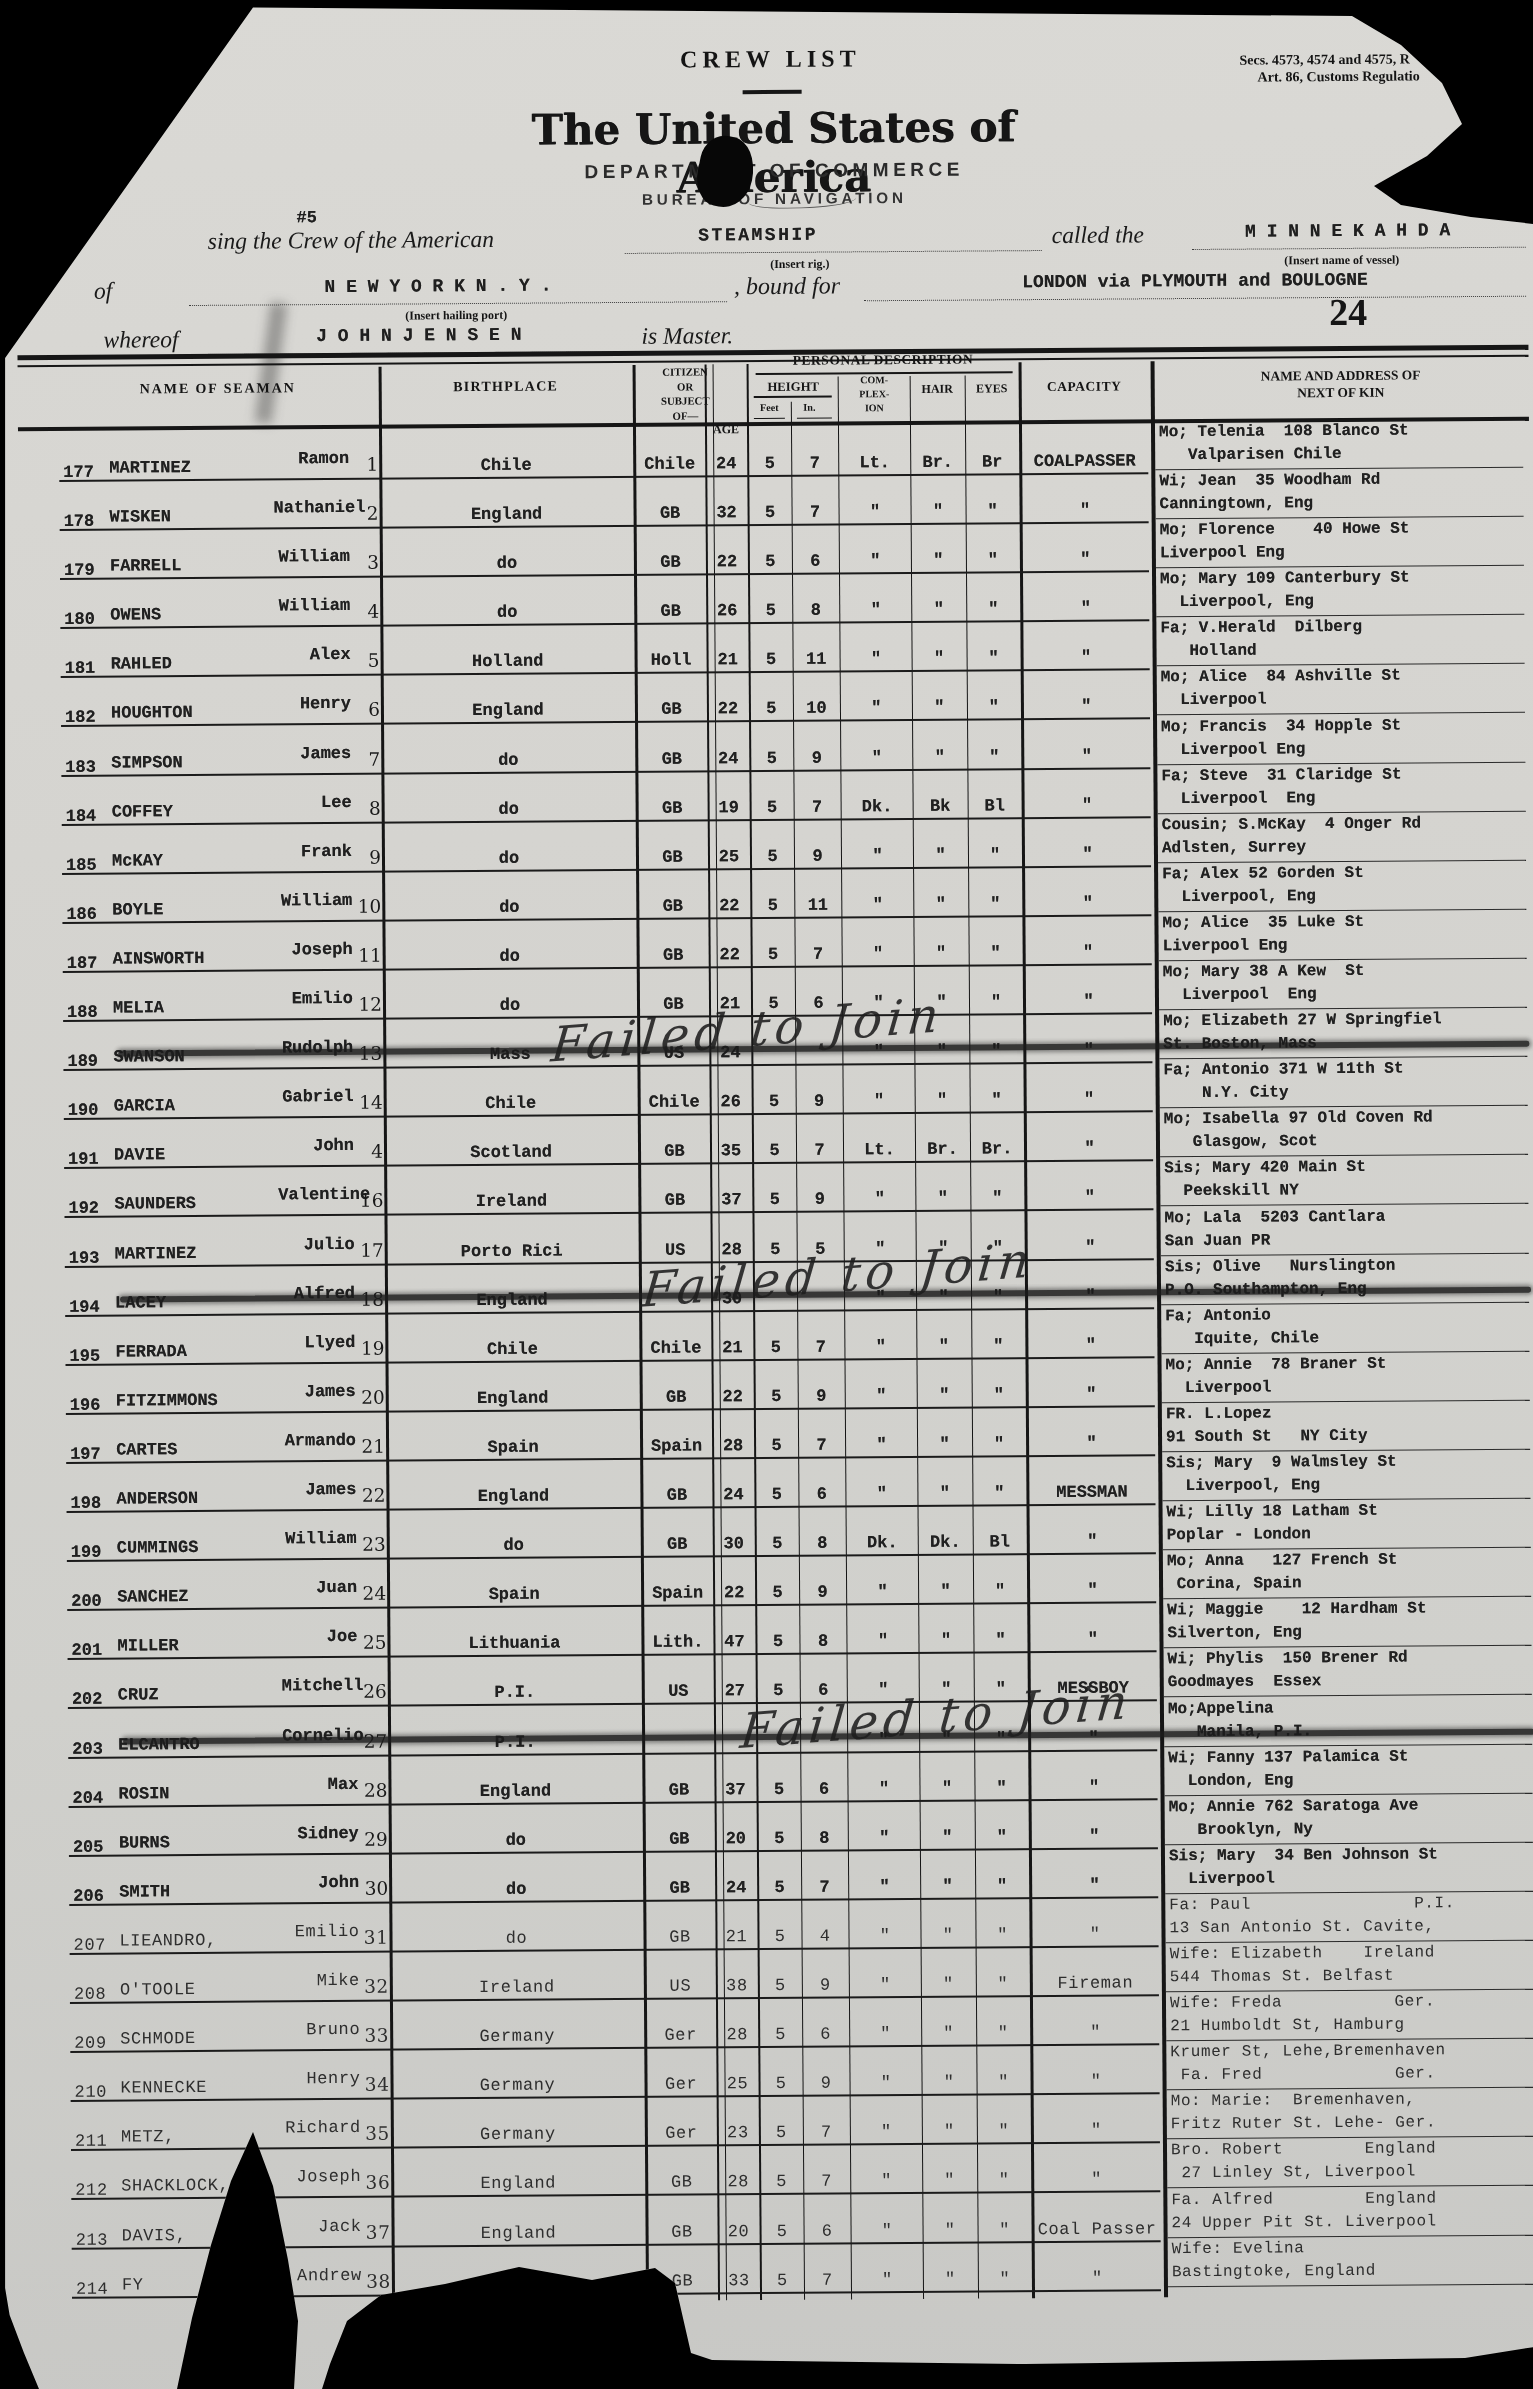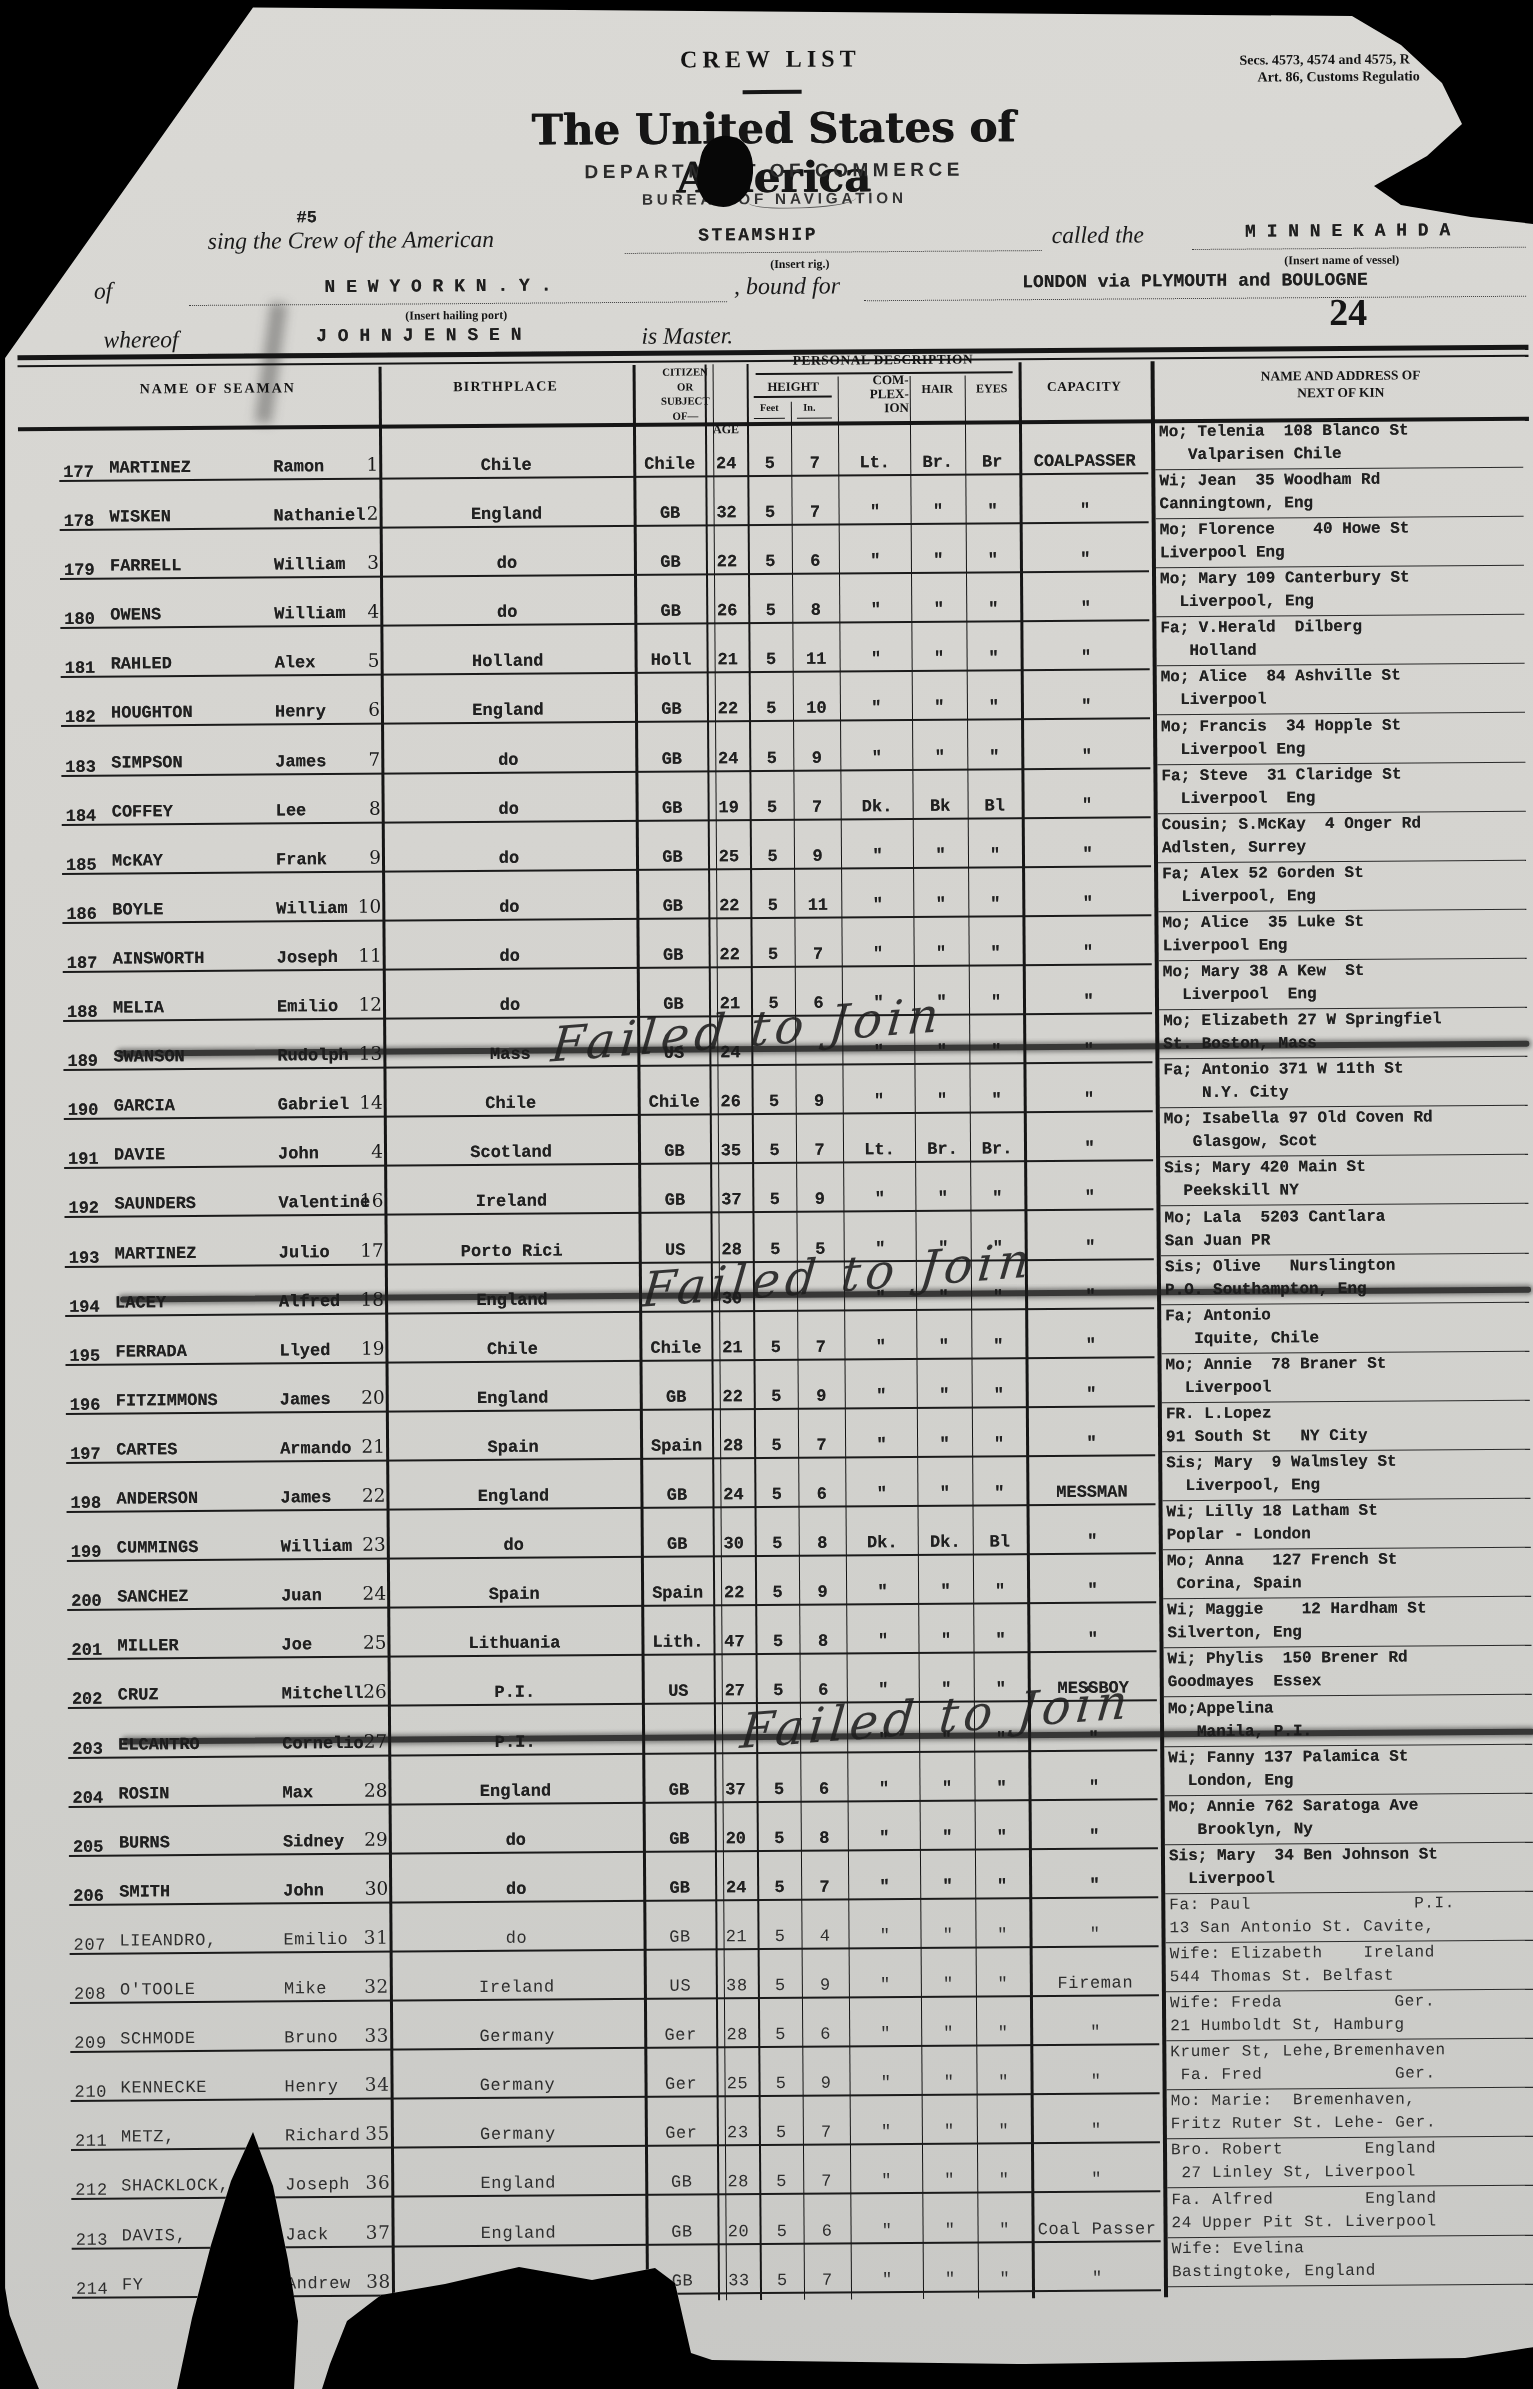--- a/index.html
+++ b/index.html
@@ -23,21 +23,21 @@
   .dotline{border-bottom:1.9px dotted #3c3c3c;}
   .hline{background:#161616;}
   .vline{position:absolute;background:#151515;}
   
   .row{position:absolute;left:0;width:1534px;height:49px;}
   .cell{position:absolute;font-family:"Liberation Mono",monospace;font-weight:bold;color:#202020;
         font-size:17px;line-height:20.4px;white-space:pre;text-shadow:0 0 0.6px rgba(10,10,10,.6);}
   .new-type .cell{font-weight:normal;color:#2e2e2e;text-shadow:none;letter-spacing:0.6px;}
   .c-no{left:64px;top:30px;width:46px;}
   .c-surname{left:110px;top:26px;width:166px;}
-  .c-given{left:274px;top:26px;width:76px;}
+  .c-given{left:274px;top:18px;width:76px;text-align:right;}
   .c-seq{left:331px;top:24px;width:48px;text-align:right;font-family:"DejaVu Serif",serif;
          font-weight:normal;text-shadow:none;color:#191919;font-size:18.5px;}
   .c-birth{left:382px;top:26px;width:250px;text-align:center;}
   .c-cit{left:636px;top:26px;width:69px;text-align:center;}
   .c-age{left:707px;top:26px;width:40px;text-align:center;}
   .c-feet{left:750px;top:26px;width:41px;text-align:center;}
   .c-in{left:793px;top:26px;width:45px;text-align:center;}
   .c-comp{left:841px;top:26px;width:69px;text-align:center;}
   .c-hair{left:912px;top:26px;width:53px;text-align:center;}
   .c-eyes{left:967px;top:26px;width:52px;text-align:center;}
@@ -119,21 +119,21 @@
       </div>
       <div class="abs ctr hdr-lbl" style="left:707px;top:382px;width:40px;font-size:12px;margin-top:40px;">AGE</div>
       <div class="abs ctr hdr-lbl" style="left:751px;top:353px;width:267px;font-size:13.4px;letter-spacing:0.6px;">PERSONAL DESCRIPTION</div>
       <div class="abs hline" style="left:757px;top:373px;width:257px;height:1.9px;"></div>
       <div class="abs ctr hdr-lbl" style="left:750px;top:380px;width:89px;font-size:12.7px;">HEIGHT</div>
       <div class="abs hline" style="left:755px;top:396px;width:78px;height:1.9px;"></div>
       <div class="abs ctr hdr-lbl" style="left:750px;top:402px;width:41px;font-size:10.2px;">Feet</div>
       <div class="abs ctr hdr-lbl" style="left:793px;top:402px;width:35px;font-size:10.2px;">In.</div>
       <div class="abs hline" style="left:755px;top:418px;width:31px;height:1.3px;"></div>
       <div class="abs hline" style="left:798px;top:418px;width:35px;height:1.3px;"></div>
-      <div class="abs ctr hdr-lbl" style="left:841px;top:374px;width:69px;font-size:13px;line-height:14px;text-align:right;">
+      <div class="abs ctr hdr-lbl" style="left:841px;top:374px;width:69px;font-size:10px;line-height:14px;">
         <div>COM-</div>
         <div>PLEX-</div>
         <div>ION</div>
       </div>
       <div class="abs ctr hdr-lbl" style="left:912px;top:383px;width:53px;font-size:12px;">HAIR</div>
       <div class="abs ctr hdr-lbl" style="left:967px;top:383px;width:52px;font-size:12px;">EYES</div>
       <div class="abs ctr hdr-lbl" style="left:1021px;top:381px;width:129px;font-size:13.4px;letter-spacing:0.6px;">CAPACITY</div>
       <div class="abs ctr hdr-lbl" style="left:1154px;top:371px;width:376px;font-size:13.4px;line-height:17px;">
         <div>NAME AND ADDRESS OF</div>
         <div>NEXT OF KIN</div>

